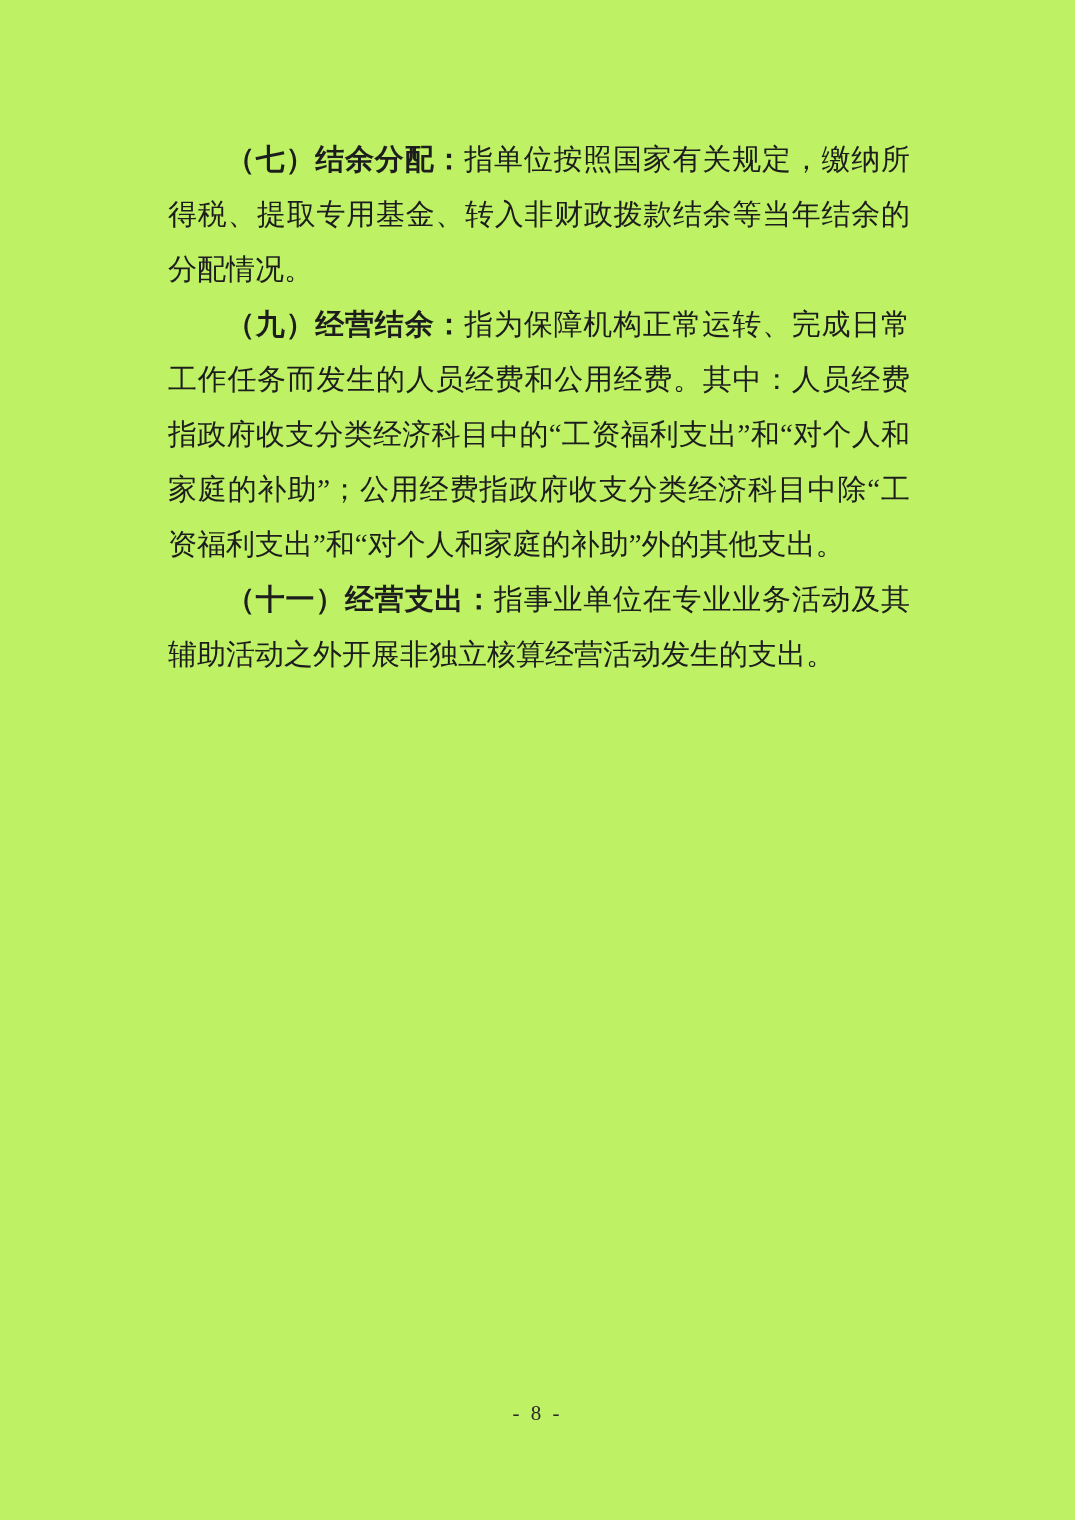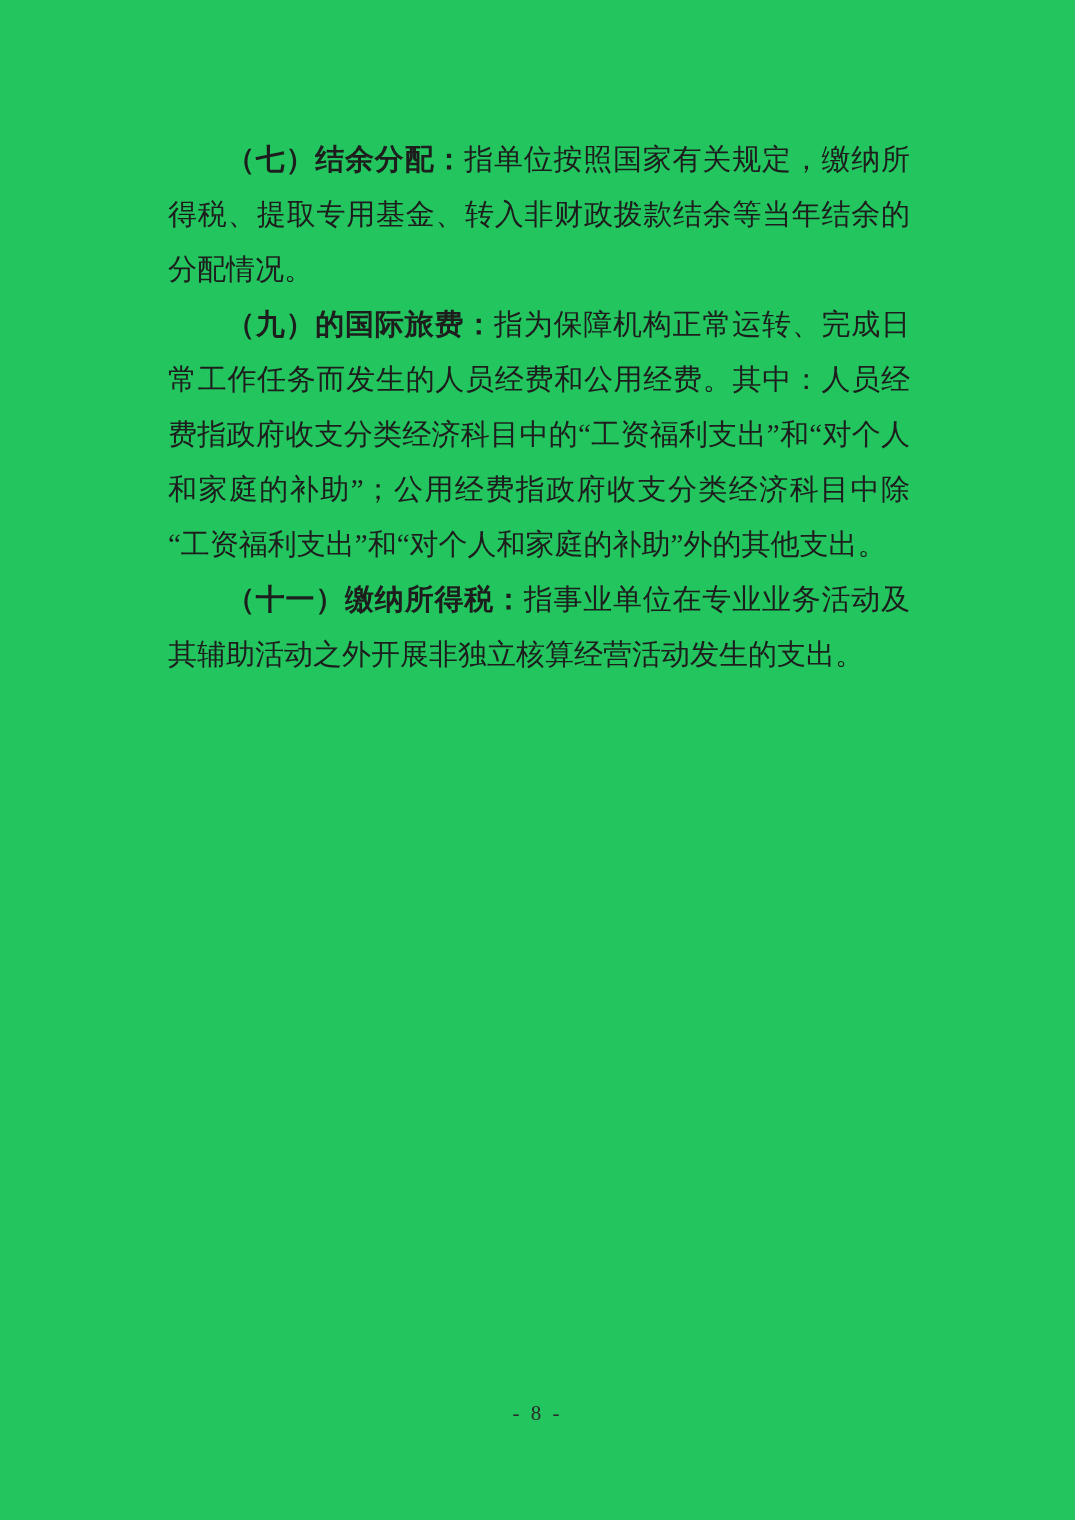--- a/index.html
+++ b/index.html
@@ -5,21 +5,21 @@
   html, body {
     margin: 0;
     padding: 0;
     background: #e8e8e8;
   }
   .page {
     position: relative;
     width: 1075px;
     height: 1520px;
     margin: 0 auto;
-    background: #22c55e;
+    background: #bef264;
     font-family: "Liberation Serif", "DejaVu Serif", serif;
     color: #1d1d1d;
     overflow: hidden;
   }
   .content {
     position: absolute;
     left: 168px;
     top: 132px;
     width: 742px;
     font-size: 29px;
@@ -50,23 +50,23 @@
 </head>
 <body>
 
 <div class="page">
 
   <div class="content">
 
     <p class="para"><span class="head">（七）结余分配：</span><span>指单位按照国家有关规定，缴纳所得税、提取专用基金、转入非财政拨款结余等当年结余的分配情况。</span></p>
 
 
-    <p class="para"><span class="head">（九）的国际旅费：</span><span>指为保障机构正常运转、完成日常工作任务而发生的人员经费和公用经费。其中：人员经费指政府收支分类经济科目中的“工资福利支出”和“对个人和家庭的补助”；公用经费指政府收支分类经济科目中除“工资福利支出”和“对个人和家庭的补助”外的其他支出。</span></p>
+    <p class="para"><span class="head">（九）经营结余：</span><span>指为保障机构正常运转、完成日常工作任务而发生的人员经费和公用经费。其中：人员经费指政府收支分类经济科目中的“工资福利支出”和“对个人和家庭的补助”；公用经费指政府收支分类经济科目中除“工资福利支出”和“对个人和家庭的补助”外的其他支出。</span></p>
 
 
-    <p class="para"><span class="head">（十一）缴纳所得税：</span><span>指事业单位在专业业务活动及其辅助活动之外开展非独立核算经营活动发生的支出。</span></p>
+    <p class="para"><span class="head">（十一）经营支出：</span><span>指事业单位在专业业务活动及其辅助活动之外开展非独立核算经营活动发生的支出。</span></p>
 
 
   </div>
 
   <div class="footer">- 8 -</div>
 
 </div>
 
 </body></html>

